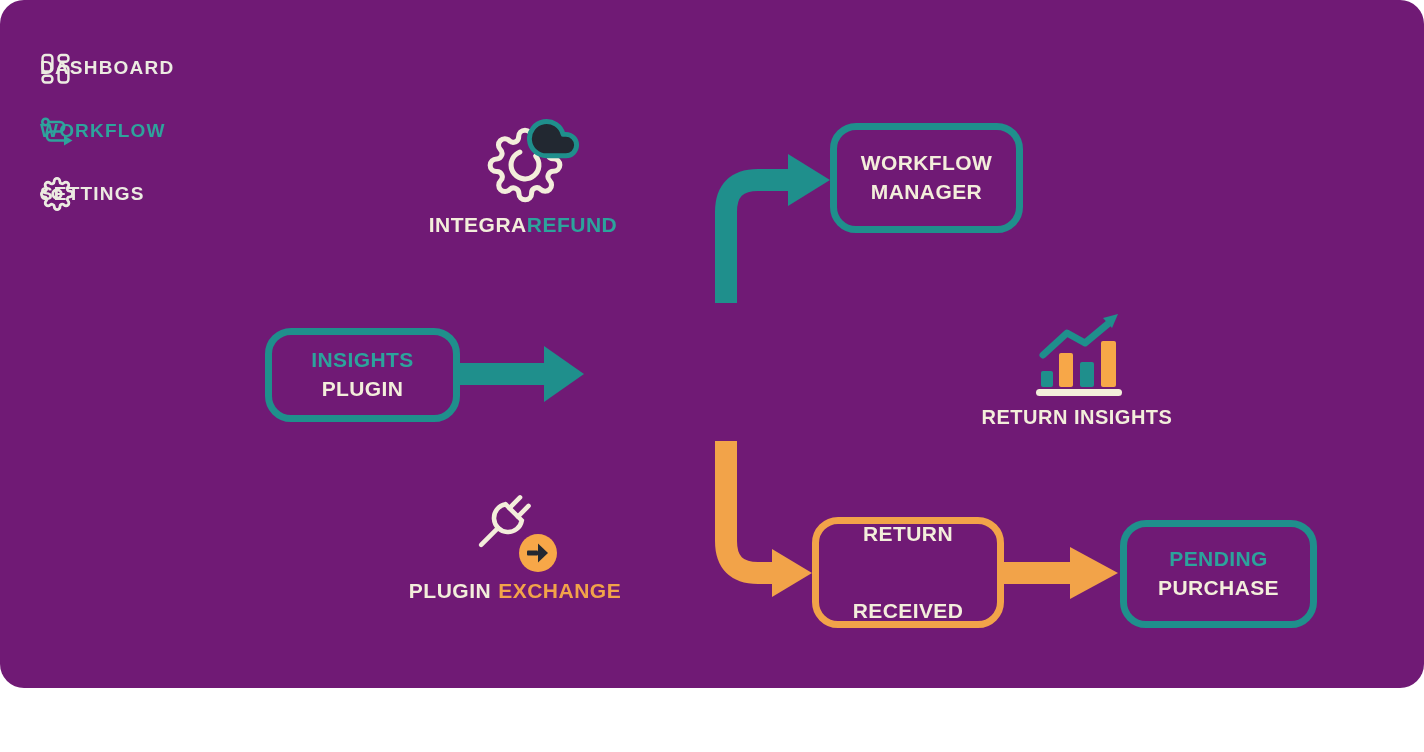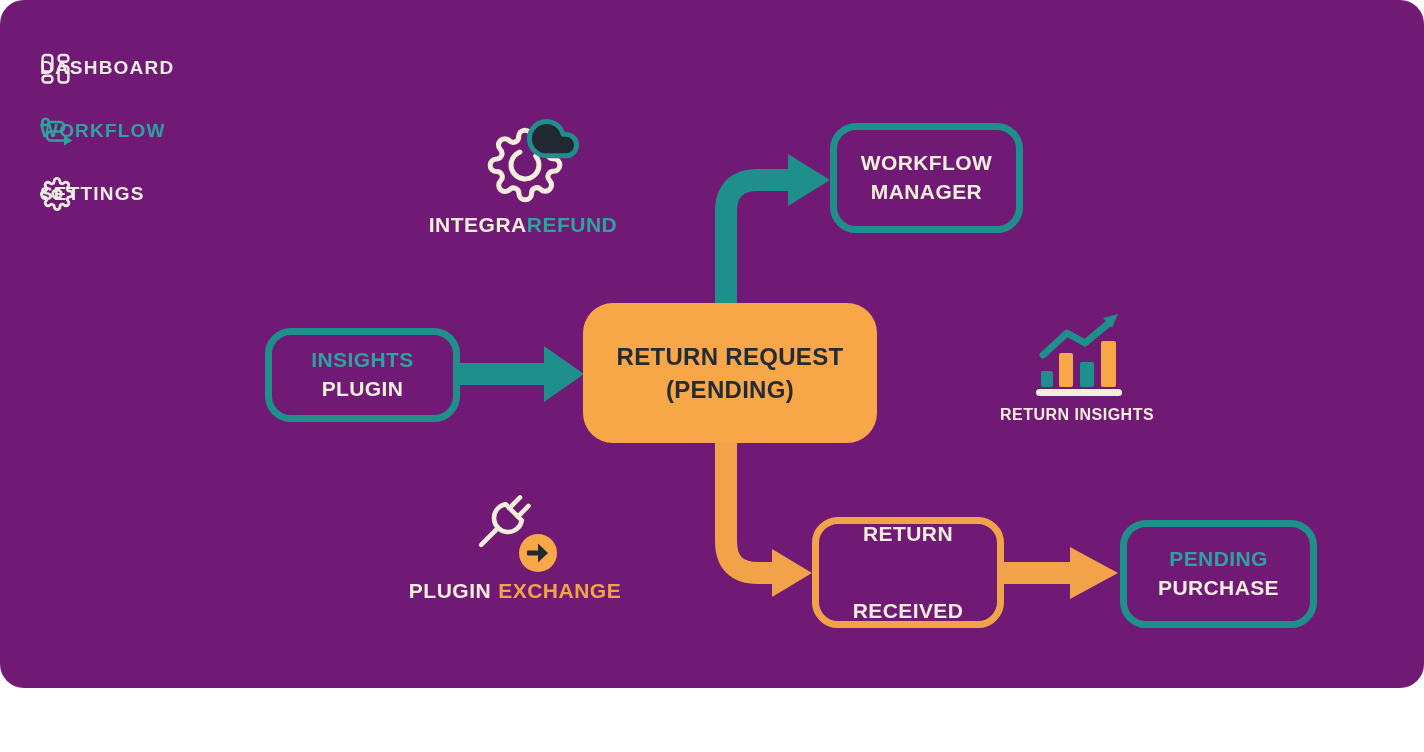--- a/index.html
+++ b/index.html
@@ -20,21 +20,21 @@
   .orange-filled{background:#F7A748;border:none;border-radius:30px;}
   .orange-filled .ln{font-size:24px;color:#252B33;letter-spacing:.3px;}
   .t-cream{color:#F3EEDB;}
   .t-teal{color:#2CA39C;}
   .t-orange{color:#F2A349;}
   .t-dark{color:#252B33;}
 
   
   .feature-label{position:absolute;text-align:center;font-weight:700;letter-spacing:.5px;cursor:pointer;}
   .feature-label .part{font-size:21px;}
-  .feature-label.insights .part{font-size:16px;}
+  .feature-label.insights .part{font-size:20px;}
   .feature-label .gap{display:inline-block;width:7px;}
 
   svg{position:absolute;display:block;}
   .edges{left:0;top:0;}
 </style>
 </head>
 <body>
 
 <div class="panel">
 
@@ -82,24 +82,20 @@
 
     <path d="M1004,573 H1072" stroke="#F2A349" stroke-width="22" fill="none"></path>
     <polygon points="1070,547 1070,599 1118,573" fill="#F2A349"></polygon>
   </svg>
 
   <div class="node teal-outline" style="left:265px;top:328px;width:195px;height:94px;">
     <span class="ln t-teal">INSIGHTS</span>
     <span class="ln t-cream">PLUGIN</span>
   </div>
 
-  <div class="node orange-filled" style="left:583px;top:303px;width:294px;height:140px;">
-    <span class="ln t-dark">RETURN REQUEST</span>
-    <span class="ln t-dark">(PENDING)</span>
-  </div>
 
   <div class="node teal-outline" style="left:830px;top:123px;width:193px;height:110px;">
     <span class="ln t-cream">WORKFLOW</span>
     <span class="ln t-cream">MANAGER</span>
   </div>
 
   <div class="node orange-outline" style="left:812px;top:517px;width:192px;height:111px;gap:48px;">
     <span class="ln t-cream">RETURN</span>
     <span class="ln t-cream">RECEIVED</span>
   </div>

